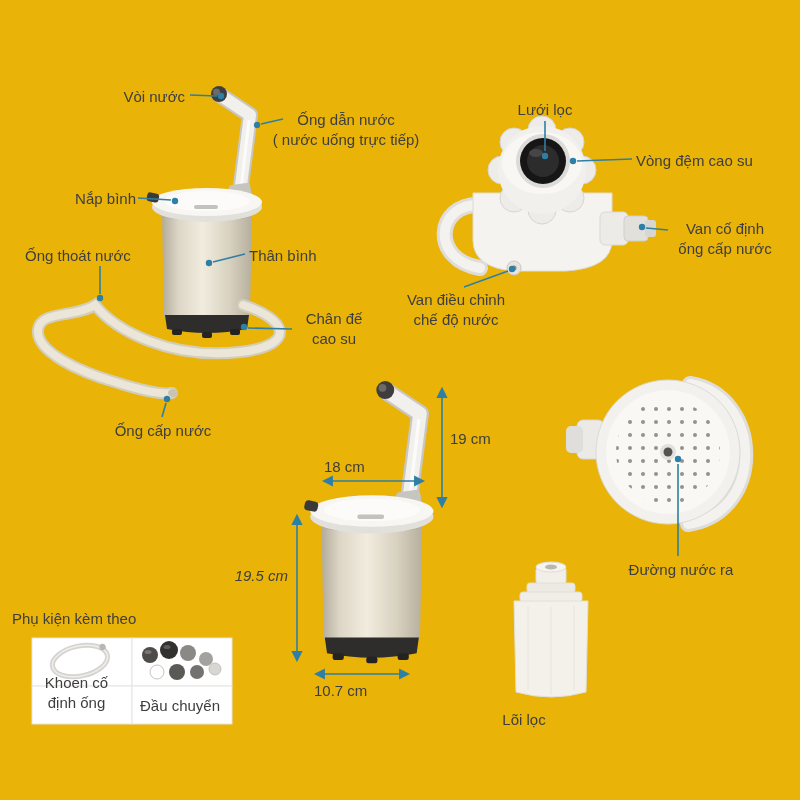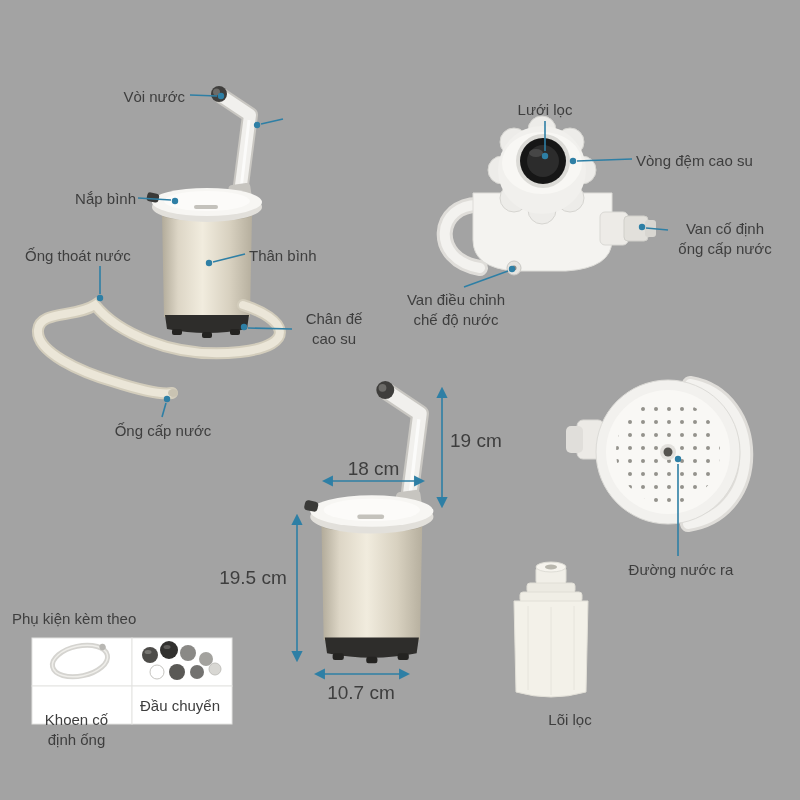--- a/index.html
+++ b/index.html
@@ -1,29 +1,29 @@
 <!DOCTYPE html>
 <html><head>
 <meta charset="utf-8">
 <style>
   html,body{margin:0;padding:0;background:#ffffff;}
   .stage{
-    position:relative;width:800px;height:800px;background:#a3a3a3;
+    position:relative;width:800px;height:800px;background:#eab308;
     font-family:"Liberation Sans",sans-serif;color:#3e3e3e;overflow:hidden;
   }
   .stage svg.scene{position:absolute;left:0;top:0;}
   .lbl{
     position:absolute;font-size:15px;line-height:1.35;color:#3e3e3e;z-index:2;
     white-space:nowrap;
   }
   .lbl.center{text-align:center;white-space:normal;}
   .lbl.right{text-align:right;}
-  .dim{position:absolute;font-size:19px;color:#3e3e3e;z-index:2;}
-  .dim.center{text-align:center;}
-  .dim.right{text-align:center;}
+  .dim{position:absolute;font-size:15px;color:#3e3e3e;z-index:2;}
+  .dim.center{text-align:left;}
+  .dim.right{text-align:right;font-style:italic;}
 </style>
 </head>
 <body>
 
 <div class="stage">
 
   <svg class="scene" width="800" height="800" viewBox="0 0 800 800">
     <defs>
       <linearGradient id="metalGrad" x1="0" y1="0" x2="1" y2="0">
         <stop offset="0" stop-color="#b2ab9a"></stop>
@@ -193,20 +193,24 @@
     <g stroke="#2e7fa5" stroke-width="1.6" fill="none">
       <line x1="442" y1="389" x2="442" y2="506" marker-start="url(#arr)" marker-end="url(#arr)"></line>
       <line x1="324" y1="481" x2="423" y2="481" marker-start="url(#arr)" marker-end="url(#arr)"></line>
       <line x1="297" y1="516" x2="297" y2="660" marker-start="url(#arr)" marker-end="url(#arr)"></line>
       <line x1="316" y1="674" x2="408" y2="674" marker-start="url(#arr)" marker-end="url(#arr)"></line>
     </g>
   </svg>
 
   <div class="lbl right" style="left:100px;top:87px;width:85px">Vòi nước</div>
 
+  <div class="lbl center" style="left:250px;top:110px;width:192px">
+    <div>Ống dẫn nước</div>
+    <div>( nước uống trực tiếp)</div>
+  </div>
 
   <div class="lbl right" style="left:50px;top:189px;width:86px">Nắp bình</div>
 
   <div class="lbl" style="left:249px;top:246px">Thân bình</div>
 
   <div class="lbl" style="left:25px;top:246px">Ống thoát nước</div>
 
   <div class="lbl center" style="left:293px;top:309px;width:82px">
     <div>Chân đế</div>
     <div>cao su</div>
@@ -223,27 +227,27 @@
     <div>ống cấp nước</div>
   </div>
 
   <div class="lbl center" style="left:394px;top:290px;width:124px">
     <div>Van điều chỉnh</div>
     <div>chế độ nước</div>
   </div>
 
   <div class="lbl center" style="left:616px;top:560px;width:130px">Đường nước ra</div>
 
-  <div class="lbl center" style="left:524px;top:710px;width:92px">Lõi lọc</div>
+  <div class="lbl center" style="left:478px;top:710px;width:92px">Lõi lọc</div>
 
   <div class="dim" style="left:450px;top:430px">19 cm</div>
   <div class="dim center" style="left:324px;top:458px;width:99px">18 cm</div>
   <div class="dim right" style="left:218px;top:567px;width:70px">19.5 cm</div>
   <div class="dim center" style="left:314px;top:682px;width:94px">10.7 cm</div>
 
   <div class="lbl" style="left:12px;top:609px">Phụ kiện kèm theo</div>
-  <div class="lbl center" style="left:32px;top:710px;width:89px">
+  <div class="lbl center" style="left:32px;top:673px;width:89px">
     <div>Khoen cố</div>
     <div>định ống</div>
   </div>
   <div class="lbl center" style="left:132px;top:696px;width:96px">Đầu chuyển</div>
 
 </div>
 
 </body></html>

